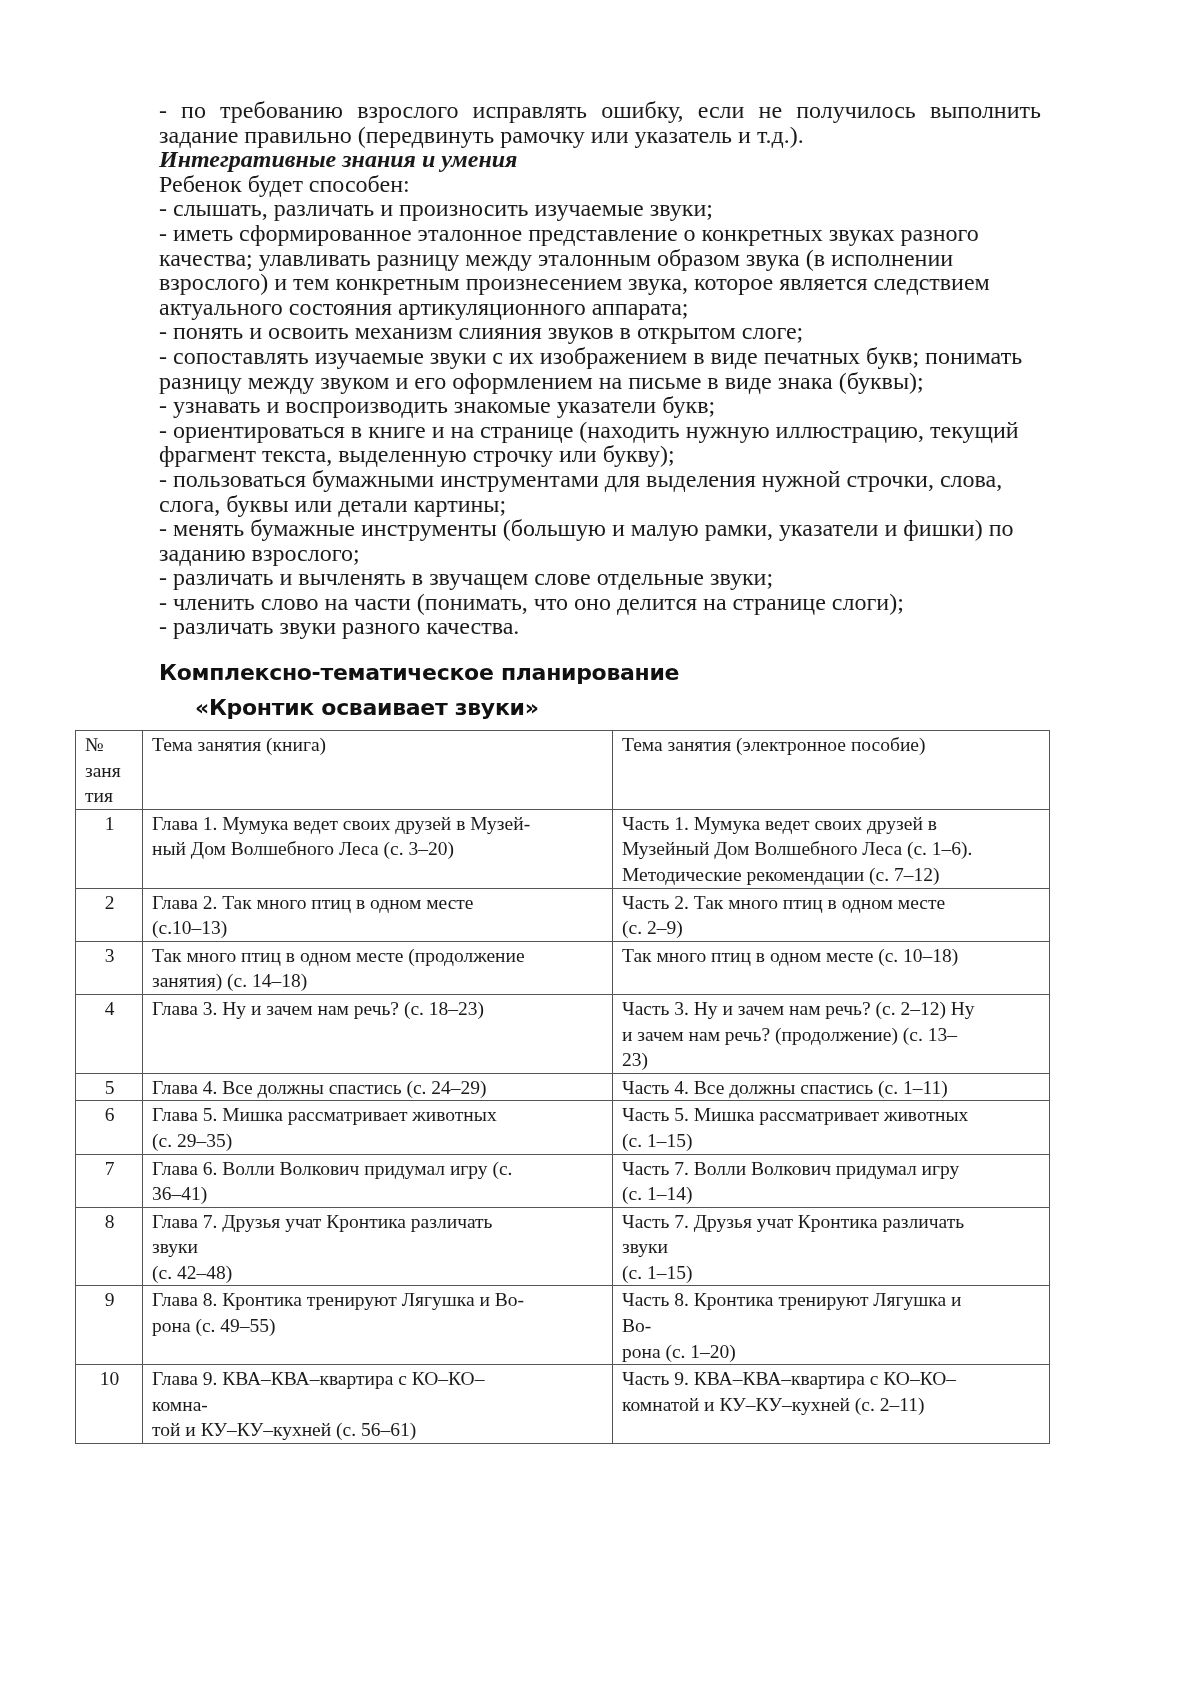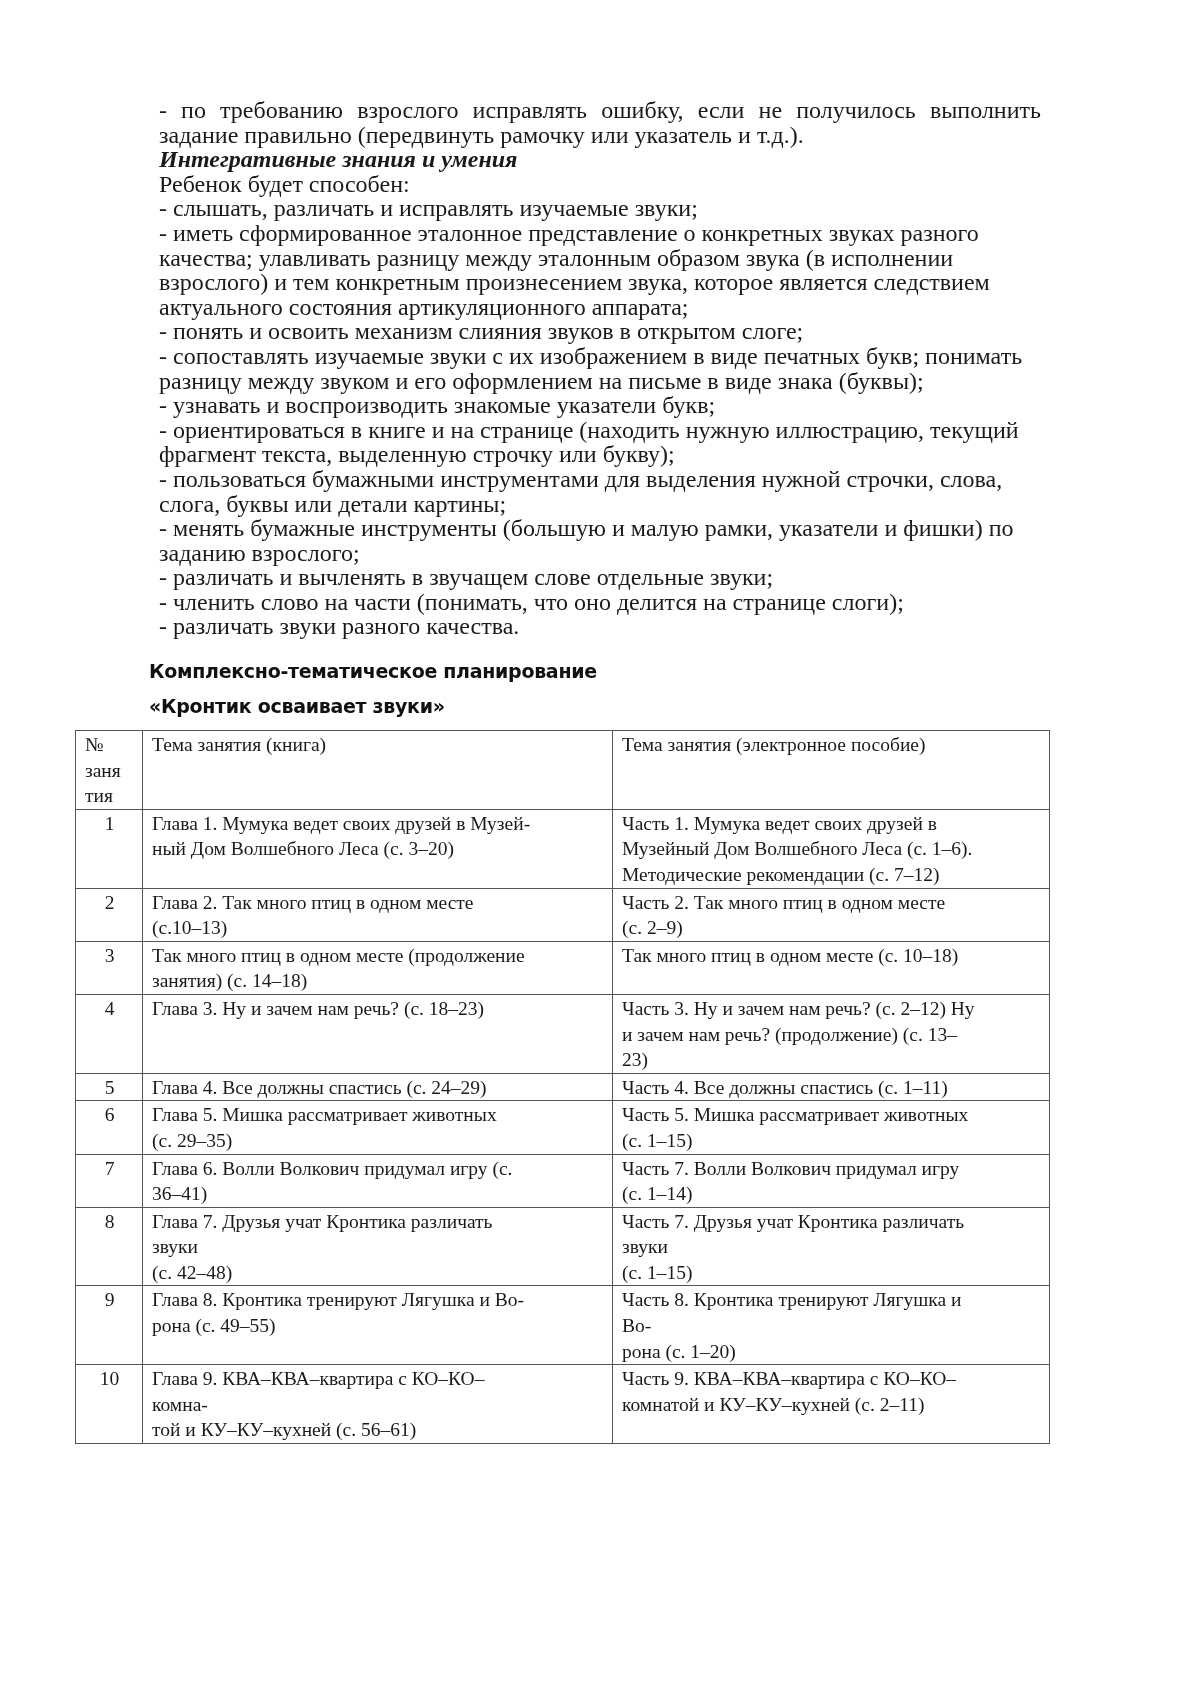--- a/index.html
+++ b/index.html
@@ -8,25 +8,25 @@
     font-family: "Liberation Serif", serif; color: #1a1a1a;
   }
   .text-block {
     position: absolute; left: 159px; top: 68px; width: 882px;
     font-size: 24px; line-height: 24.6px; margin-top: 30px;
   }
   .text-block p { margin: 0; }
   .justify { text-align: justify; text-align-last: left; }
   .bi { font-weight: bold; font-style: italic; }
   .heading {
-    position: absolute; left: 149px; font-family: "DejaVu Sans", sans-serif;
-    font-weight: bold; font-size: 19px; letter-spacing: -0.3px; color: #111;
+    position: absolute; left: 159px; font-family: "DejaVu Sans", sans-serif;
+    font-weight: bold; font-size: 22px; letter-spacing: -0.3px; color: #111;
   }
   .h1 { top: 660px; }
-  .h2 { top: 695px; }
+  .h2 { top: 695px; margin-left: 36px; }
   table.plan {
     position: absolute; left: 75px; top: 730px; width: 974px;
     border-collapse: collapse; table-layout: fixed;
     font-size: 19.5px; line-height: 25.6px;
   }
   table.plan td {
     border: 1.5px solid #555; vertical-align: top; padding: 1px 8px 0 9px;
   }
   col.c-num { width: 67px; }
   col.c-book { width: 470px; }
@@ -38,21 +38,21 @@
   tr.h-header td { height: 74px; }
 </style>
 </head>
 <body>
 
 <div class="text-block">
   <p class="justify">- по требованию взрослого исправлять ошибку, если не получилось выполнить задание правильно (передвинуть рамочку или указатель и т.д.).</p>
   <p class="bi">Интегративные знания и умения</p>
   <p>Ребенок будет способен:</p>
   <div id="skills-list">
-      <p>- слышать, различать и исправлять изучаемые звуки;</p>
+      <p>- слышать, различать и произносить изучаемые звуки;</p>
       <p>- иметь сформированное эталонное представление о конкретных звуках разного качества; улавливать разницу между эталонным образом звука (в исполнении взрослого) и тем конкретным произнесением звука, которое является следствием актуального состояния артикуляционного аппарата;</p>
       <p>- понять и освоить механизм слияния звуков в открытом слоге;</p>
       <p>- сопоставлять изучаемые звуки с их изображением в виде печатных букв; понимать разницу между звуком и его оформлением на письме в виде знака (буквы);</p>
       <p>- узнавать и воспроизводить знакомые указатели букв;</p>
       <p>- ориентироваться в книге и на странице (находить нужную иллюстрацию, текущий фрагмент текста, выделенную строчку или букву);</p>
       <p>- пользоваться бумажными инструментами для выделения нужной строчки, слова, слога, буквы или детали картины;</p>
       <p>-  менять  бумажные инструменты (большую и  малую рамки,  указатели и  фишки) по заданию взрослого;</p>
       <p>- различать и вычленять в звучащем слове отдельные звуки;</p>
       <p>- членить слово на части (понимать, что оно делится на странице слоги);</p>
       <p>- различать звуки разного качества.</p>

